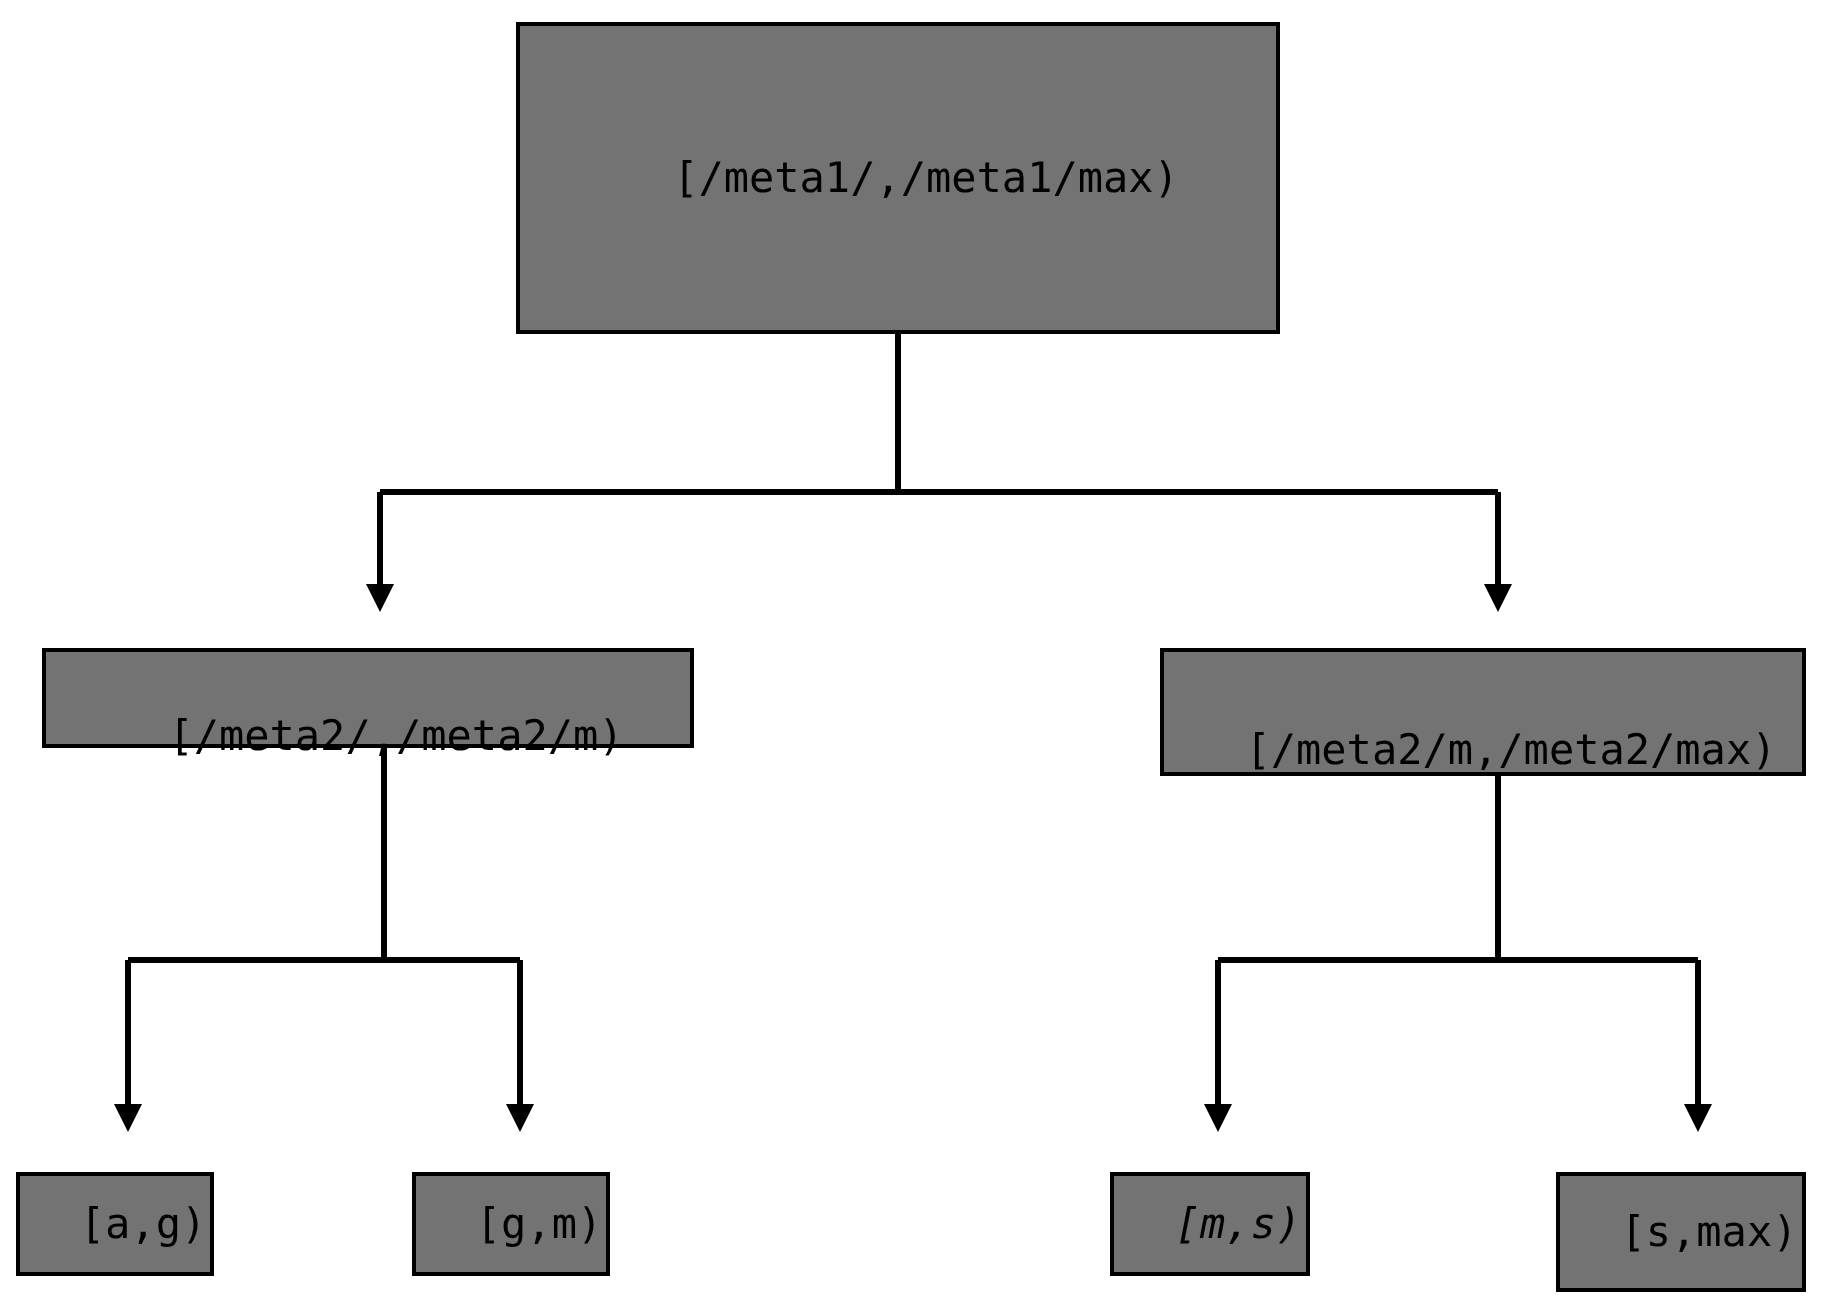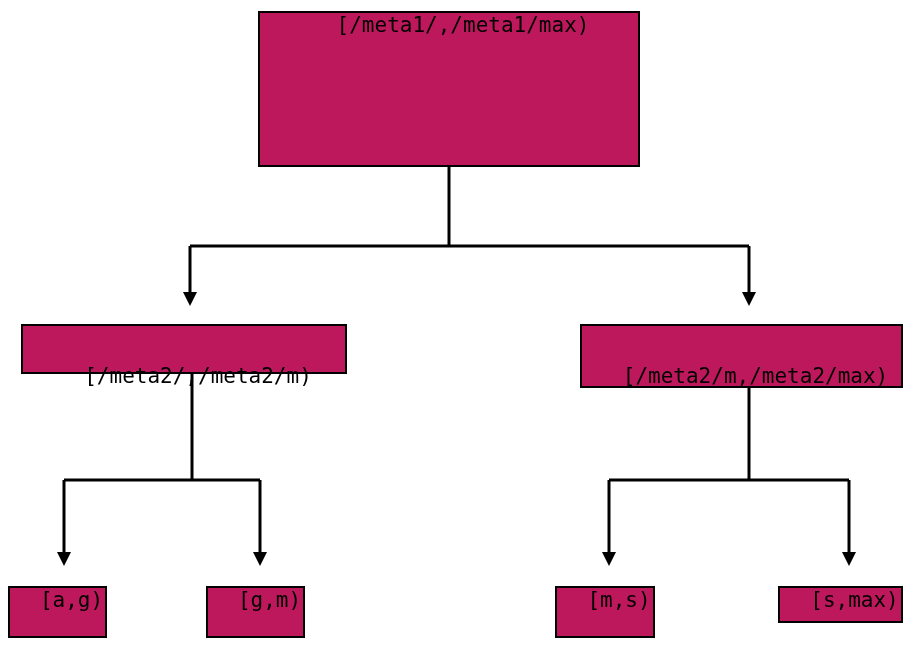--- a/index.html
+++ b/index.html
@@ -22,22 +22,23 @@
     position: absolute;
     left: 0;
     top: 0;
     width: 912px;
     height: 652px;
   }
   .node-box {
     position: absolute;
     box-sizing: border-box;
     border: 2px solid #000000;
-    background: #be185d;
+    background: #737373;
     display: flex;
+    align-items: center;
     justify-content: center;
     z-index: 2;
     padding-left: 28px;
   }
   .node-label {
     font-family: "DejaVu Sans Mono", monospace;
     color: #000000;
     white-space: pre;
     letter-spacing: 0px;
   }
@@ -93,21 +94,21 @@
   </div>
 
   <div class="node-box leaf-node" style="left:206px; top:586px; width:99px; height:52px;">
     <span class="node-label">[g,m)</span>
   </div>
 
   <div class="node-box leaf-node" style="left:8px; top:586px; width:99px; height:52px;">
     <span class="node-label">[a,g)</span>
   </div>
 
-  <div class="node-box leaf-node" style="left:555px; top:586px; width:100px; height:52px;">
+  <div class="node-box leaf-node" style="left:555px; top:586px; width:100px; height:52px;font-style:italic;">
     <span class="node-label">[m,s)</span>
   </div>
 
-  <div class="node-box leaf-node" style="left:778px; top:586px; width:125px; height:37px;">
+  <div class="node-box leaf-node" style="left:778px; top:586px; width:125px; height:60px;">
     <span class="node-label">[s,max)</span>
   </div>
 
 </div>
 
 </body></html>

